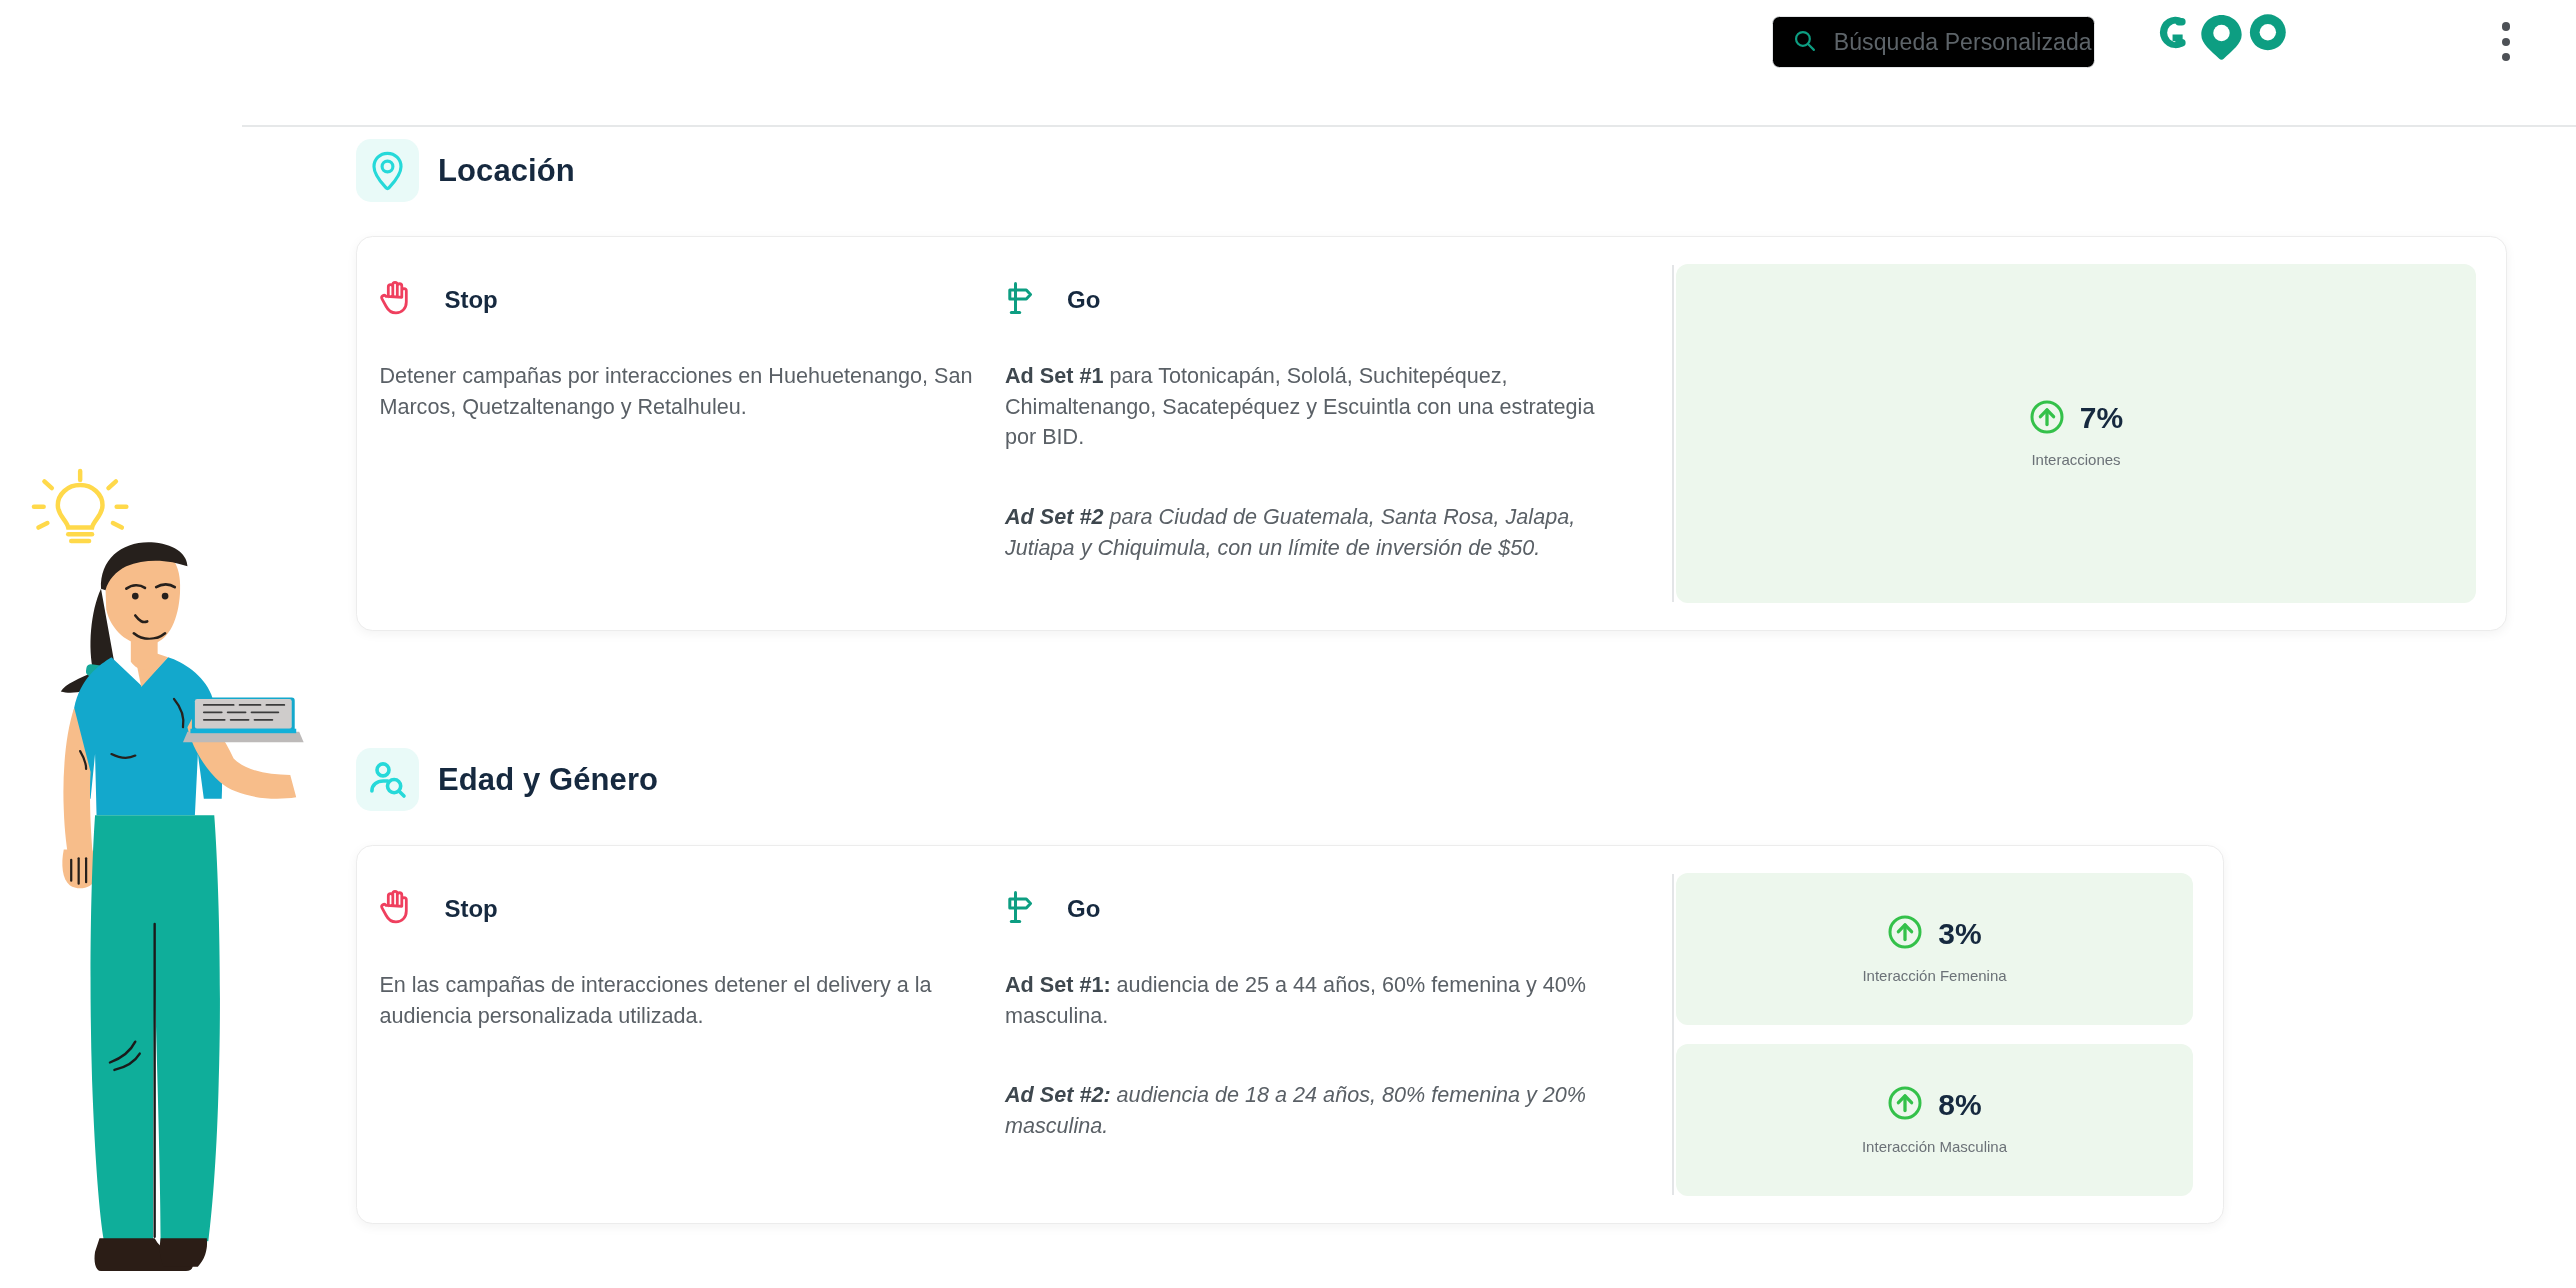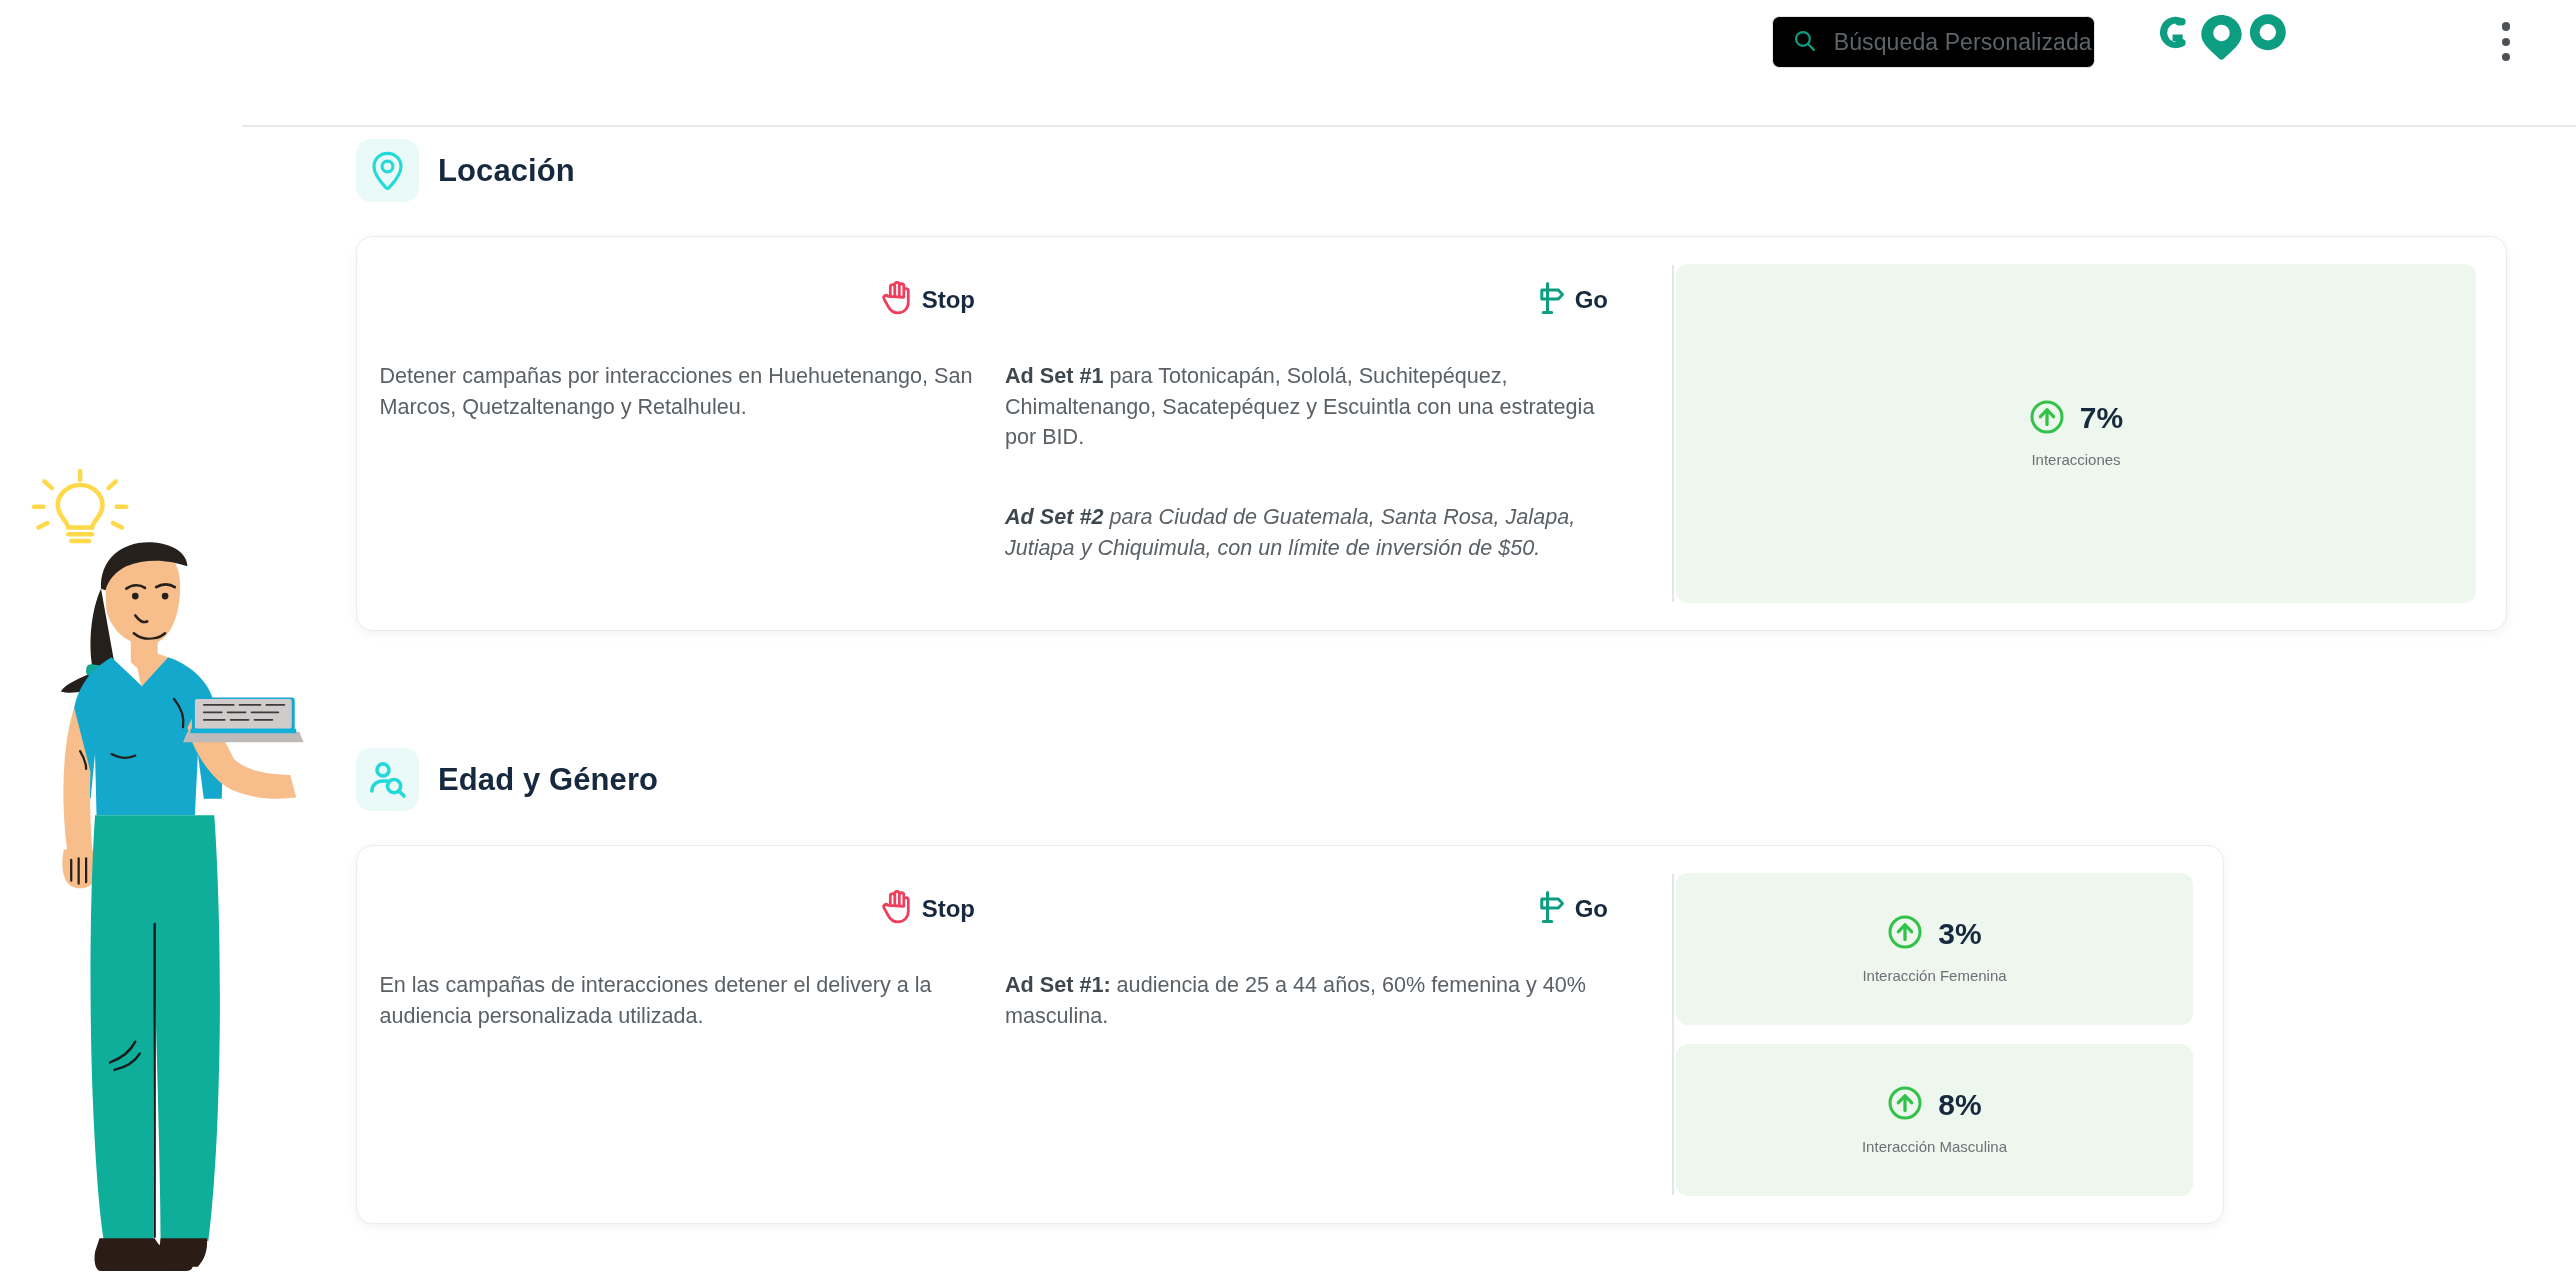--- a/index.html
+++ b/index.html
@@ -64,21 +64,21 @@
   }
   .card-inner { display: flex; position: relative; height: 100%; }
   .col-stop { width: 648px; padding: 43px 30px 30px 22.4px; }
   .col-go   { width: 671px; padding: 43px 68px 30px 0px; }
   .col-metrics { flex: 1 1 auto; padding: 27px 30px 27px 0; display:flex; flex-direction: column; justify-content:center; gap: 19.4px; }
 
   .divider-v {
     position: absolute; top: 28px; bottom: 28px; width: 1.5px; background: #e3e5e7;
   }
 
-  .label-row { display: flex; align-items: center; gap: 8px; margin-bottom: 42px; justify-content: flex-end; }
+  .label-row { display: flex; align-items: center; gap: 32px; margin-bottom: 42px; }
   .label-txt { font-size: 24px; font-weight: bold; color: #16293f; }
 
   .body-txt {
     font-size: 21.6px; line-height: 1.42; color: #5a6066;
   }
   .body-txt b { color: #3e474e; font-weight: bold; }
   .body-txt + .body-txt { margin-top: 49px; font-style: italic; }
 
   .metric {
     background: #edf7ed; border-radius: 12px;
@@ -328,20 +328,23 @@
                 <line x1="7" y1="2.4" x2="7" y2="21.6"></line>
                 <line x1="4.2" y1="21.6" x2="9.8" y2="21.6"></line>
                 <path d="M3.2 6.6 H14.2 L17 9.6 L14.2 12.6 H3.2 Z"></path>
               </svg>
             </span>
             <span class="label-txt">Go</span>
           </div>
           <p class="body-txt">
             <b>Ad Set #1:</b><span> audiencia de 25 a 44 años, 60% femenina y 40% masculina.</span>
           </p>
+          <p class="body-txt">
+            <b>Ad Set #2:</b><span> audiencia de 18 a 24 años, 80% femenina y 20% masculina.</span>
+          </p>
         </div>
 
         <div class="divider-v"></div>
 
         <div class="col-metrics">
           <div class="metric">
             <div class="metric-top">
               <span>
                 <svg width="36" height="36" viewBox="0 0 24 24" fill="none">
                   <circle cx="12" cy="12" r="10" stroke="#34c14a" stroke-width="2"></circle>

